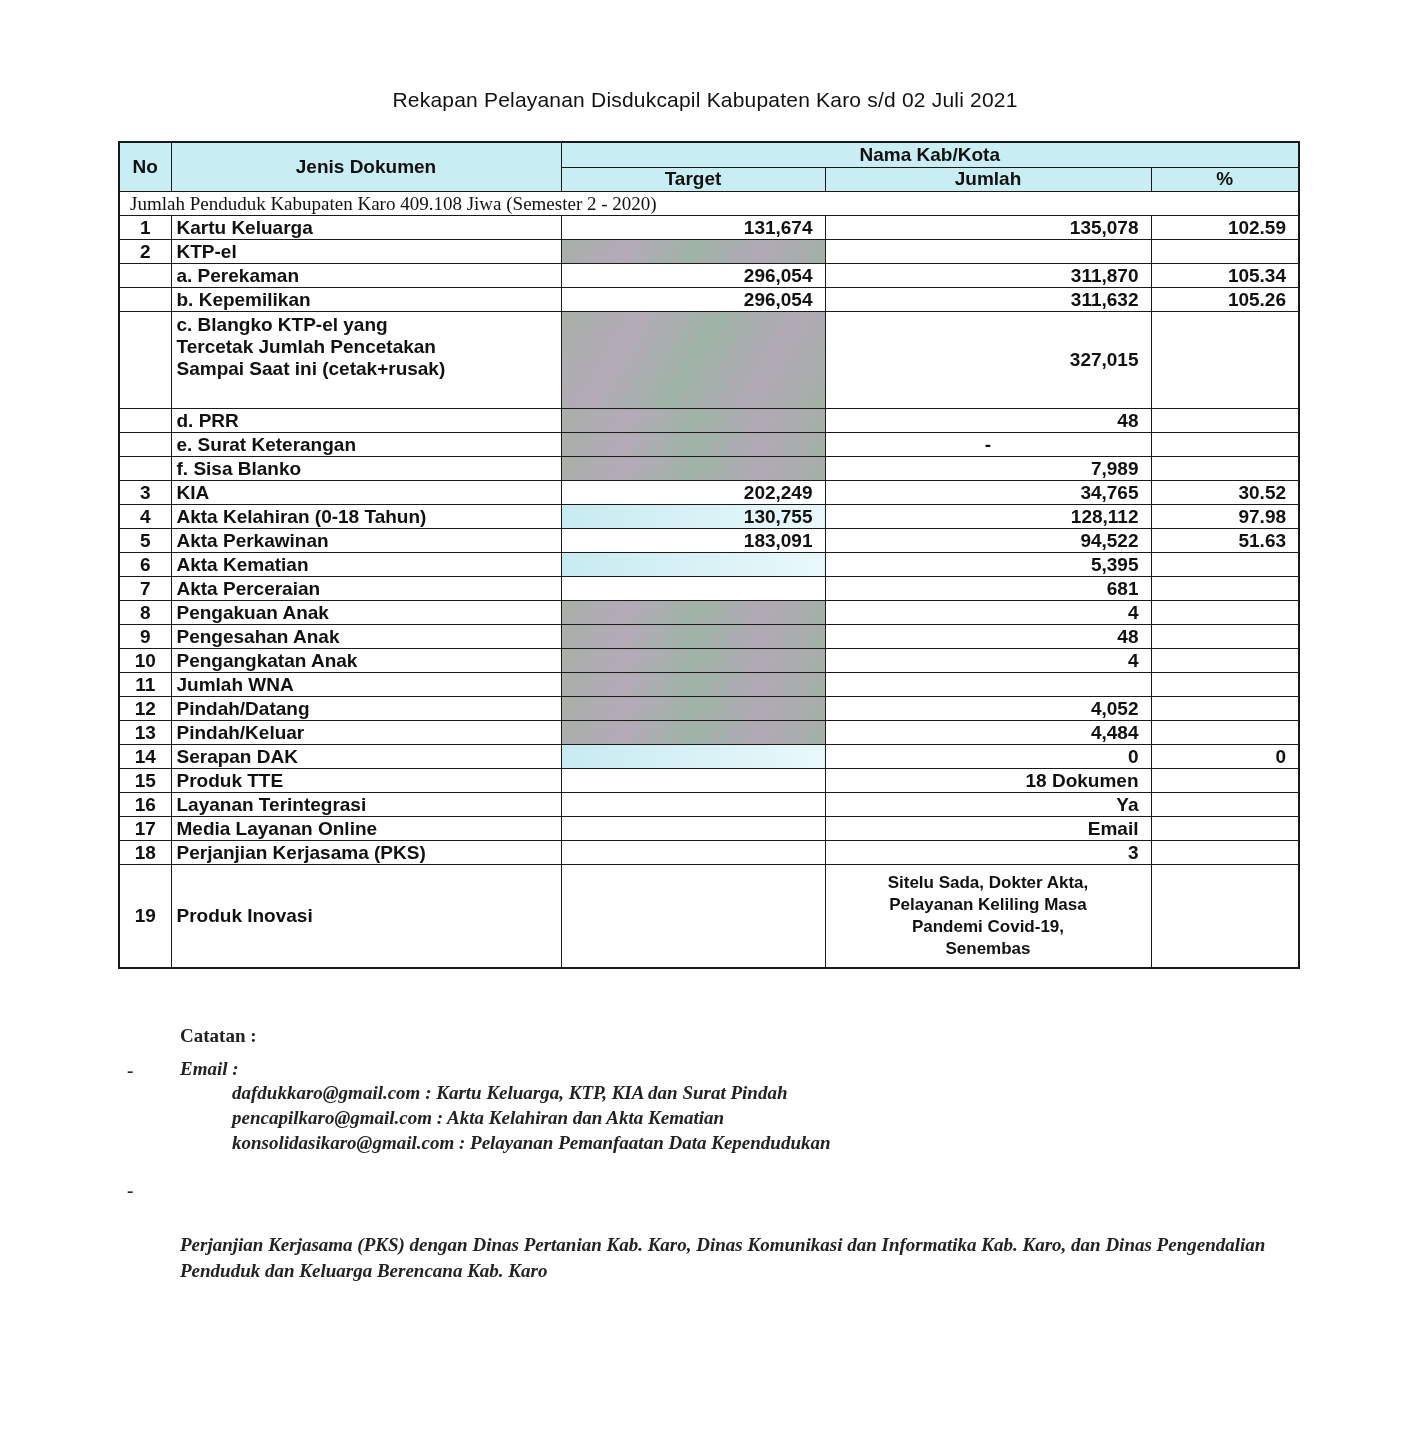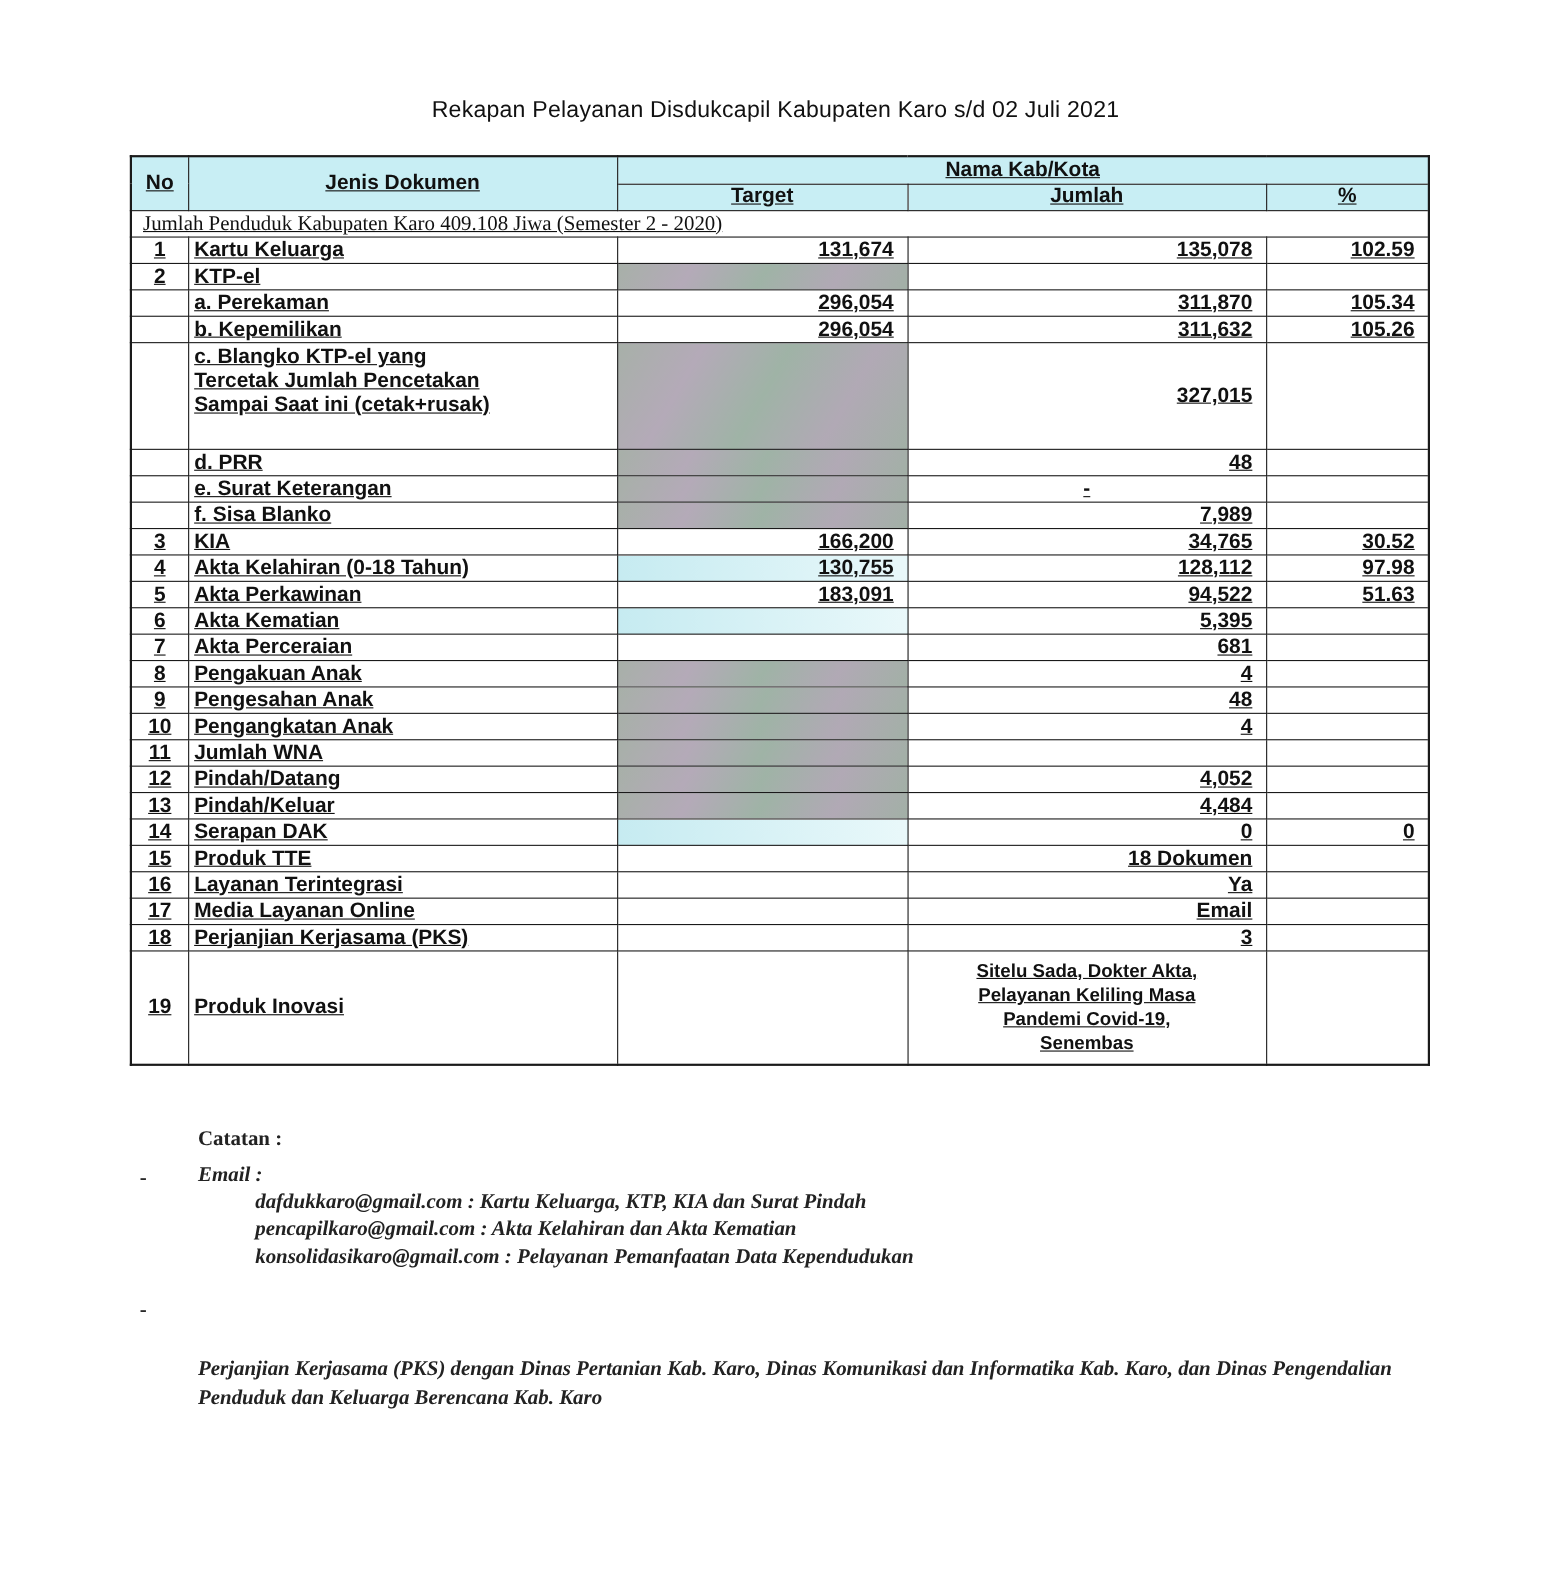--- a/index.html
+++ b/index.html
@@ -6,21 +6,20 @@
   body { width:1410px; height:1435px; position:relative; overflow:hidden; color:#111; }
   .title {
     position:absolute; left:0; width:1410px; top:88px; text-align:center;
     font-family:"Liberation Sans", sans-serif; font-weight:normal; font-size:21px; letter-spacing:0.2px;
   }
   table.rekap {
     position:absolute; left:118px; top:141px; width:1180px;
     border-collapse:collapse; table-layout:fixed;
     font-family:"Liberation Sans", sans-serif; font-weight:bold; font-size:19px;
     border:2px solid #1a1a1a;
-    text-decoration:underline;
   }
   table.rekap td, table.rekap th {
     border:1.5px solid #1a1a1a; padding:0 10px; height:23px; line-height:22px; overflow:hidden;
   }
   table.rekap th { background:#c8eef4; font-weight:bold; text-align:center; }
   .c-no { text-align:center; padding:0 2px !important; }
   .c-name { text-align:left; padding-left:5px !important;margin-top:22px; }
   .num { text-align:right; padding-right:12px !important; }
   .center { text-align:center; }
   .shade { background:linear-gradient(120deg,#a7b0a8 0%,#b4aab8 25%,#9fb3a6 50%,#b1a9b5 75%,#a2b0a6 100%); }
@@ -123,21 +122,21 @@
     <tr>
       <td class="c-no"></td>
       <td class="c-name">f. Sisa Blanko</td>
       <td class="shade"></td>
       <td class="num">7,989</td>
       <td class="num"></td>
     </tr>
     <tr>
       <td class="c-no">3</td>
       <td class="c-name">KIA</td>
-      <td class="num">166,200</td>
+      <td class="num">202,249</td>
       <td class="num">34,765</td>
       <td class="num">30.52</td>
     </tr>
     <tr>
       <td class="c-no">4</td>
       <td class="c-name">Akta Kelahiran (0-18 Tahun)</td>
       <td class="num light">130,755</td>
       <td class="num">128,112</td>
       <td class="num">97.98</td>
     </tr>

